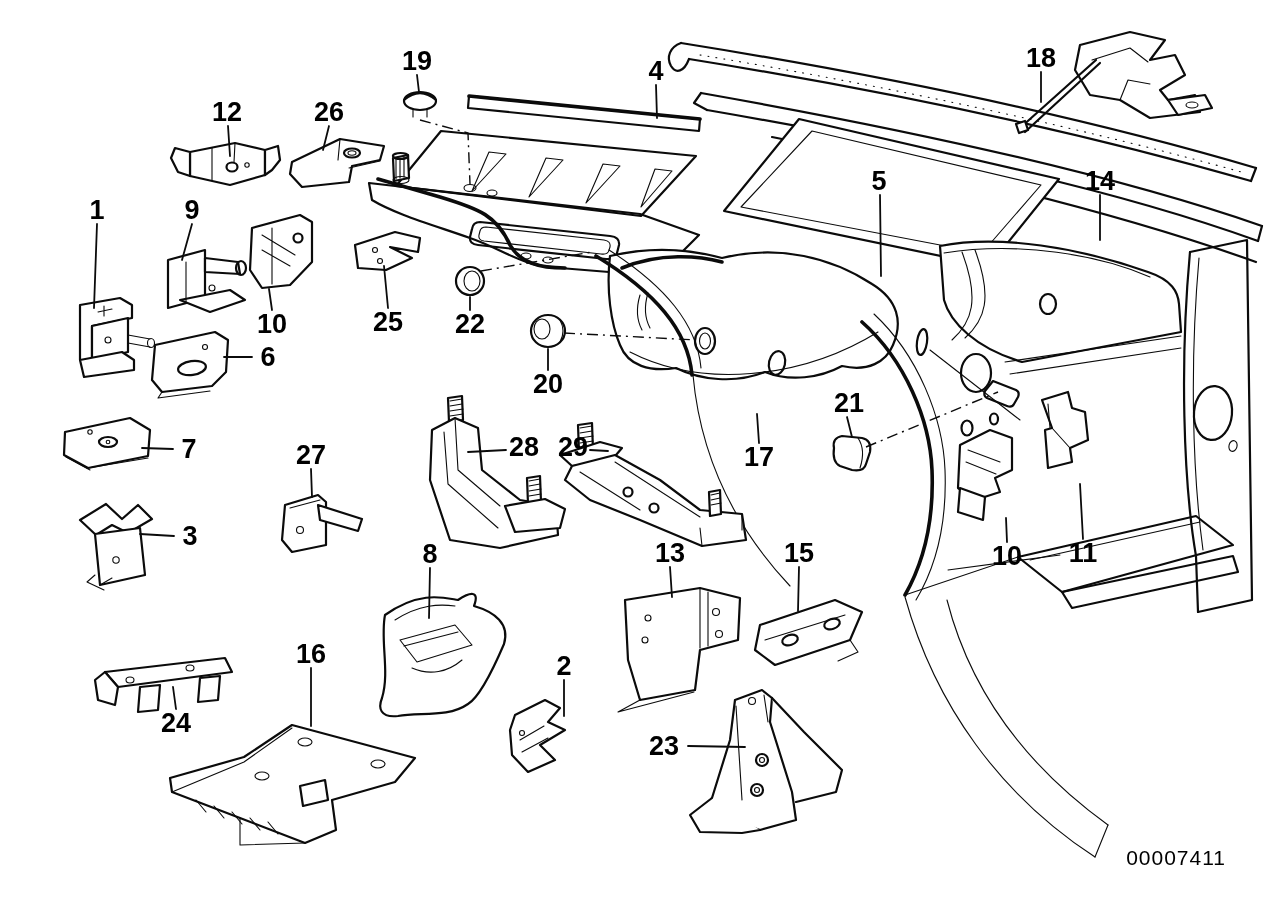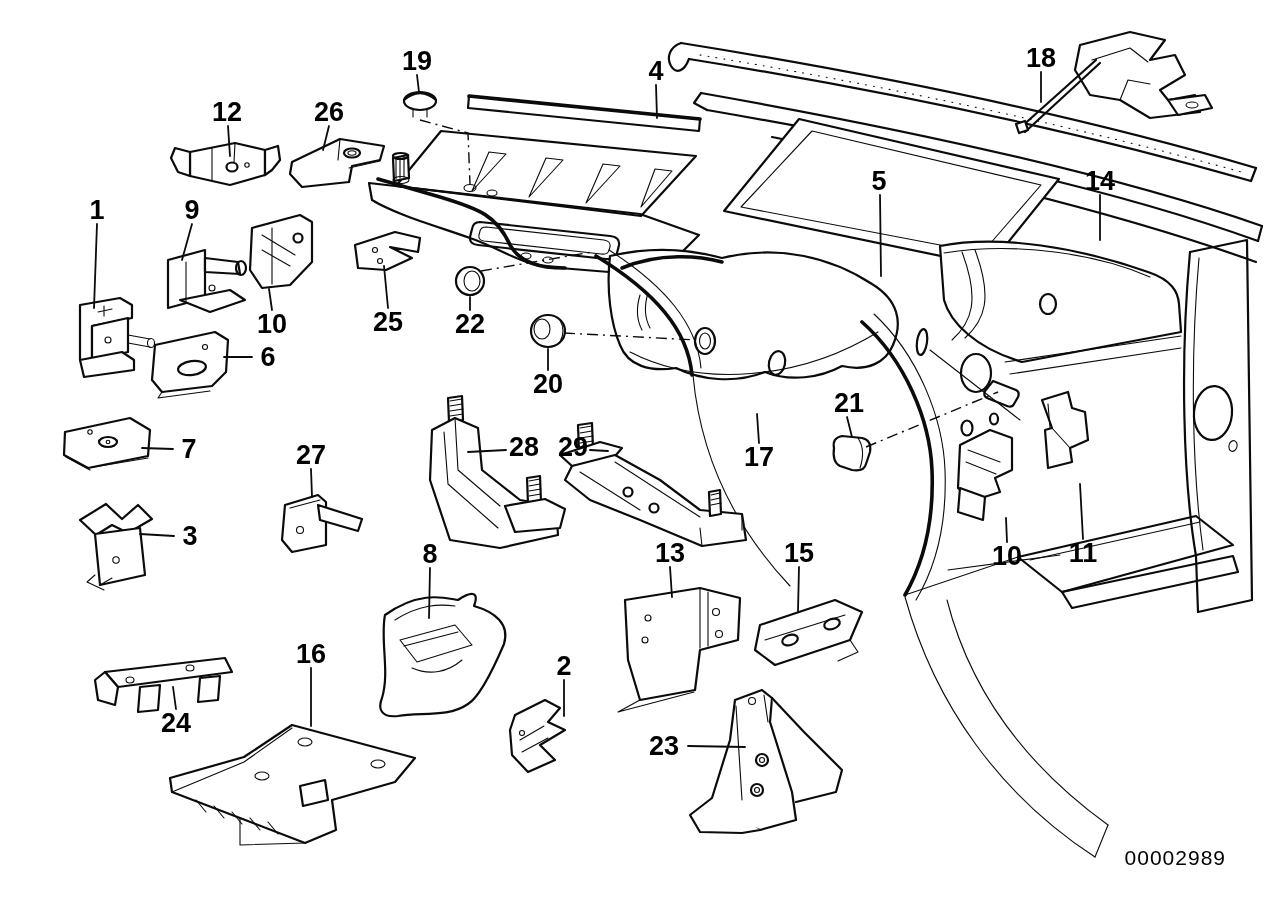--- a/index.html
+++ b/index.html
@@ -391,14 +391,14 @@
         <text x="564" y="666" class="callout">2</text>
         <path d="M311,668 L311,726" class="leader"></path>
         <text x="311" y="654" class="callout">16</text>
         <path d="M176,709 L173,687" class="leader"></path>
         <text x="176" y="723" class="callout">24</text>
         <path d="M688,746 L745,747" class="leader"></path>
         <text x="664" y="746" class="callout">23</text>
       </g>
 </svg>
 
-<div class="docnum">00002989</div>
+<div class="docnum">00007411</div>
 </div>
 
 </body></html>

